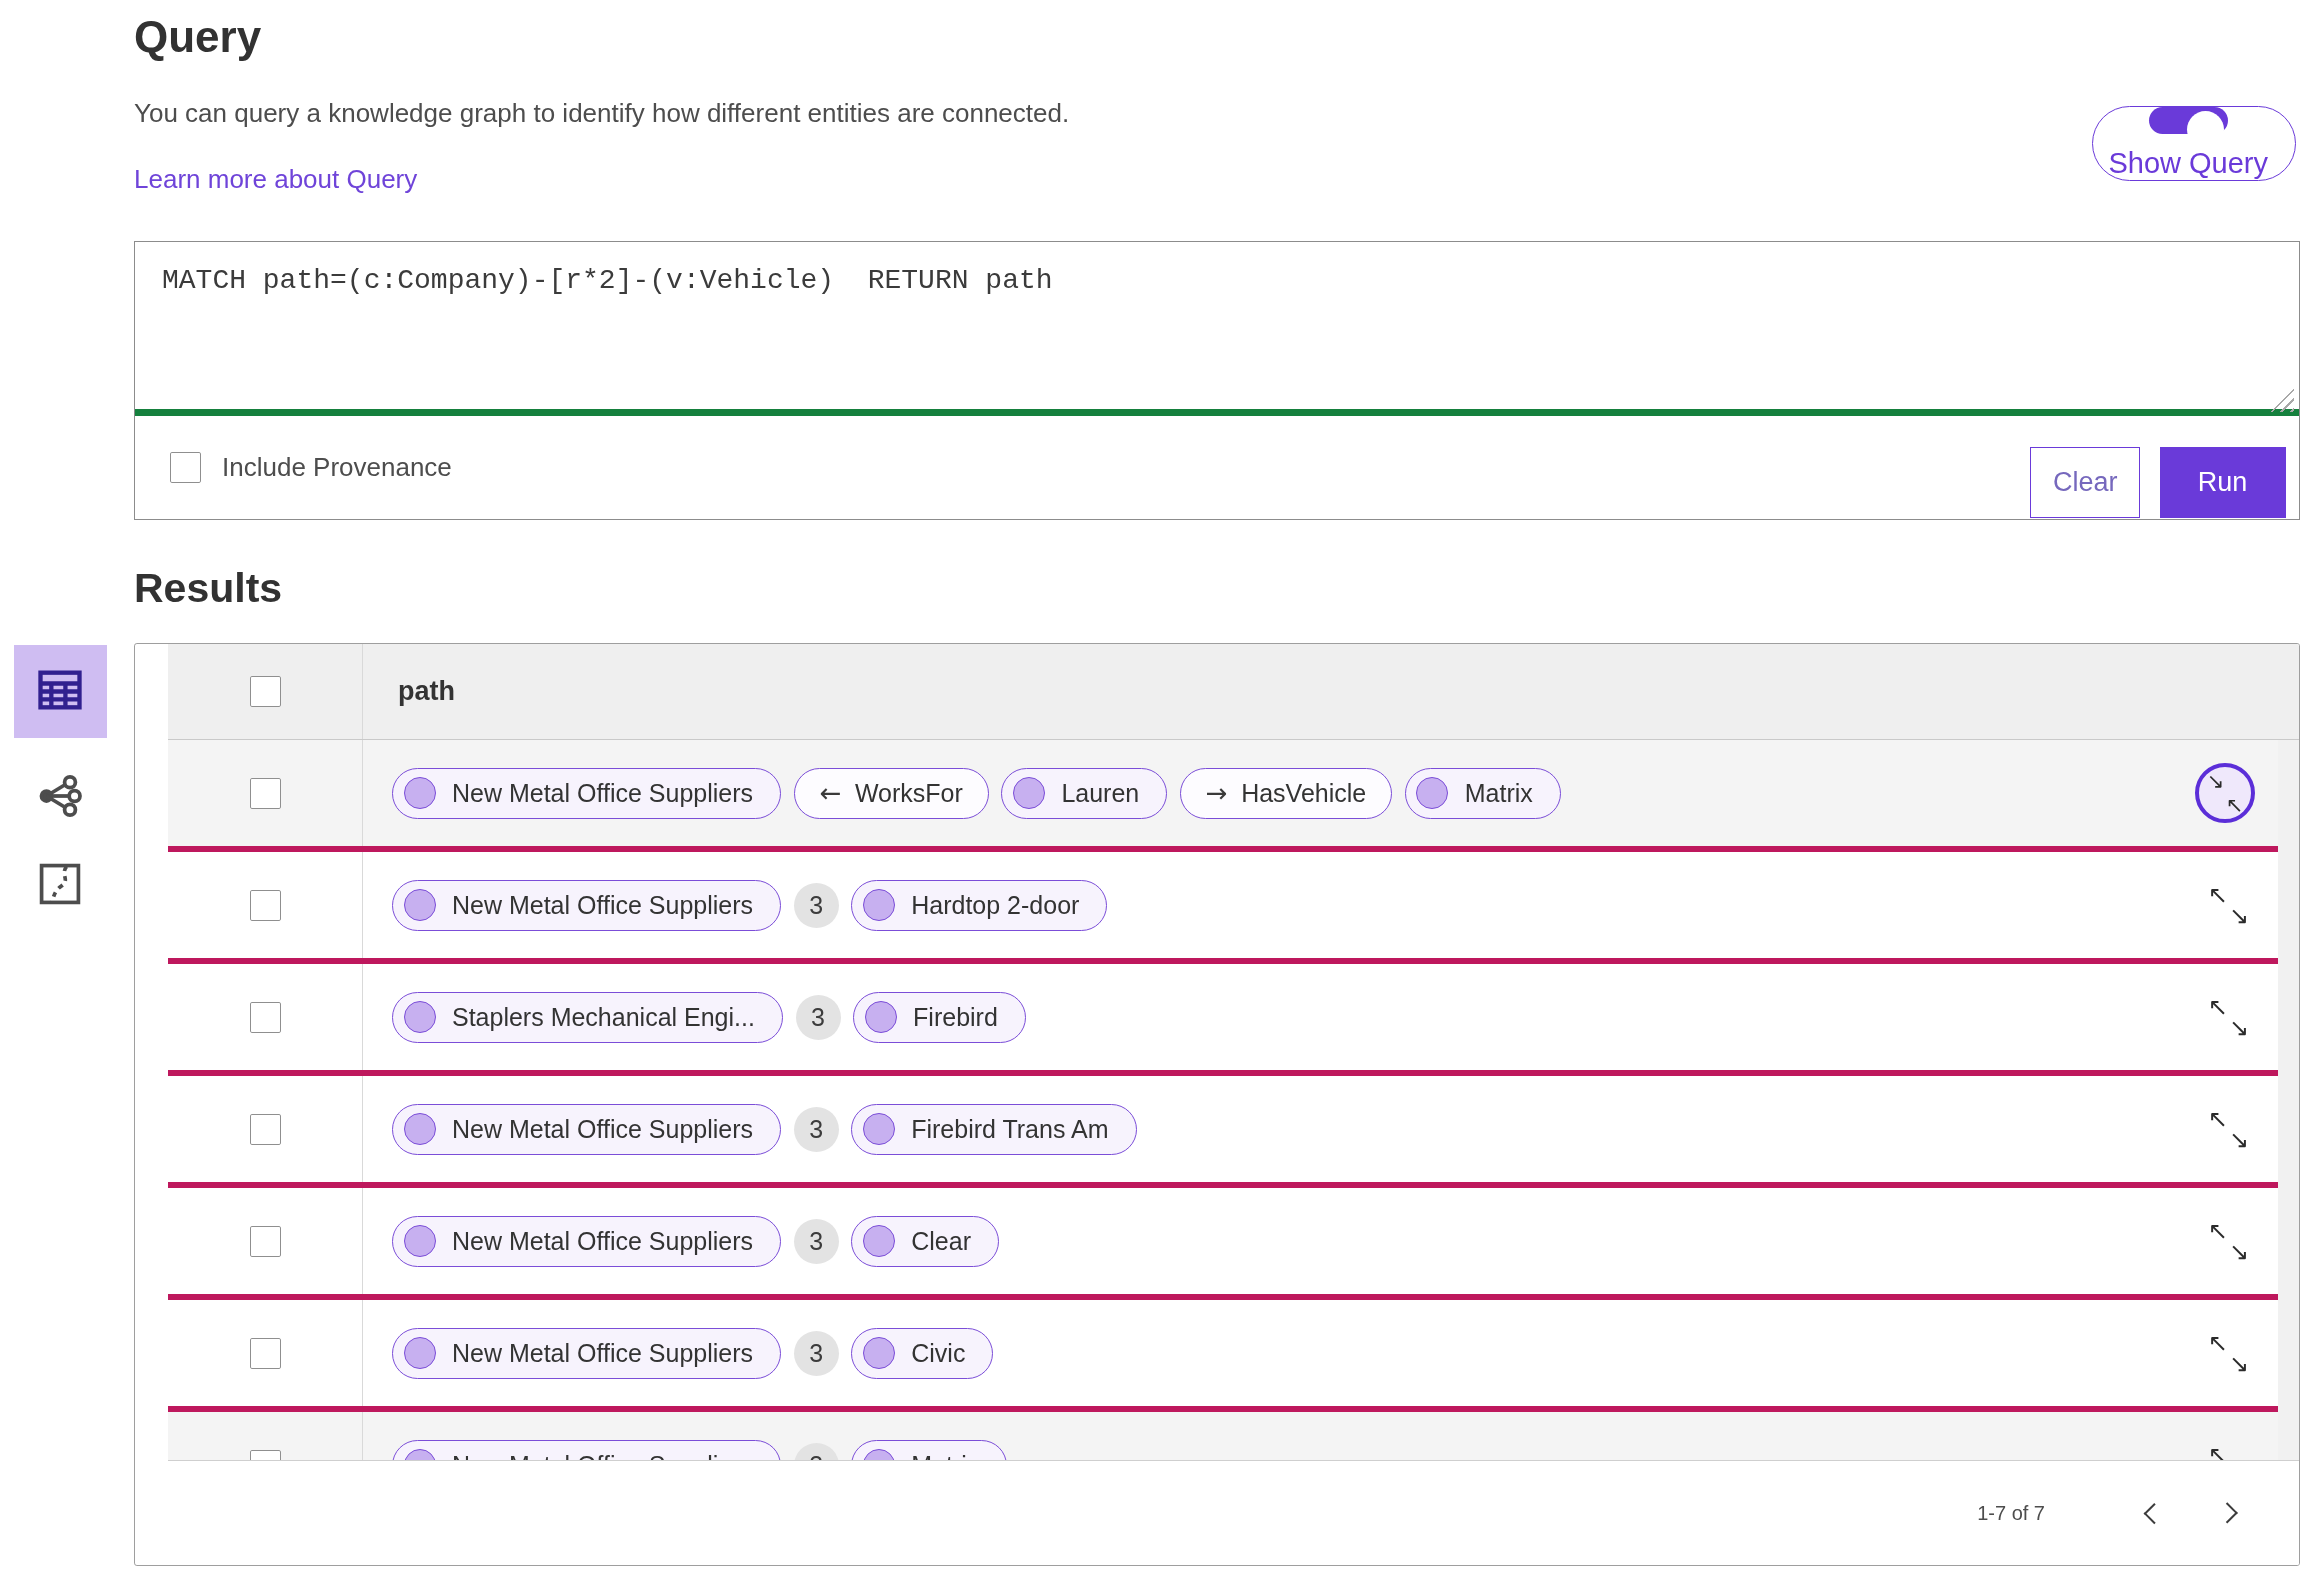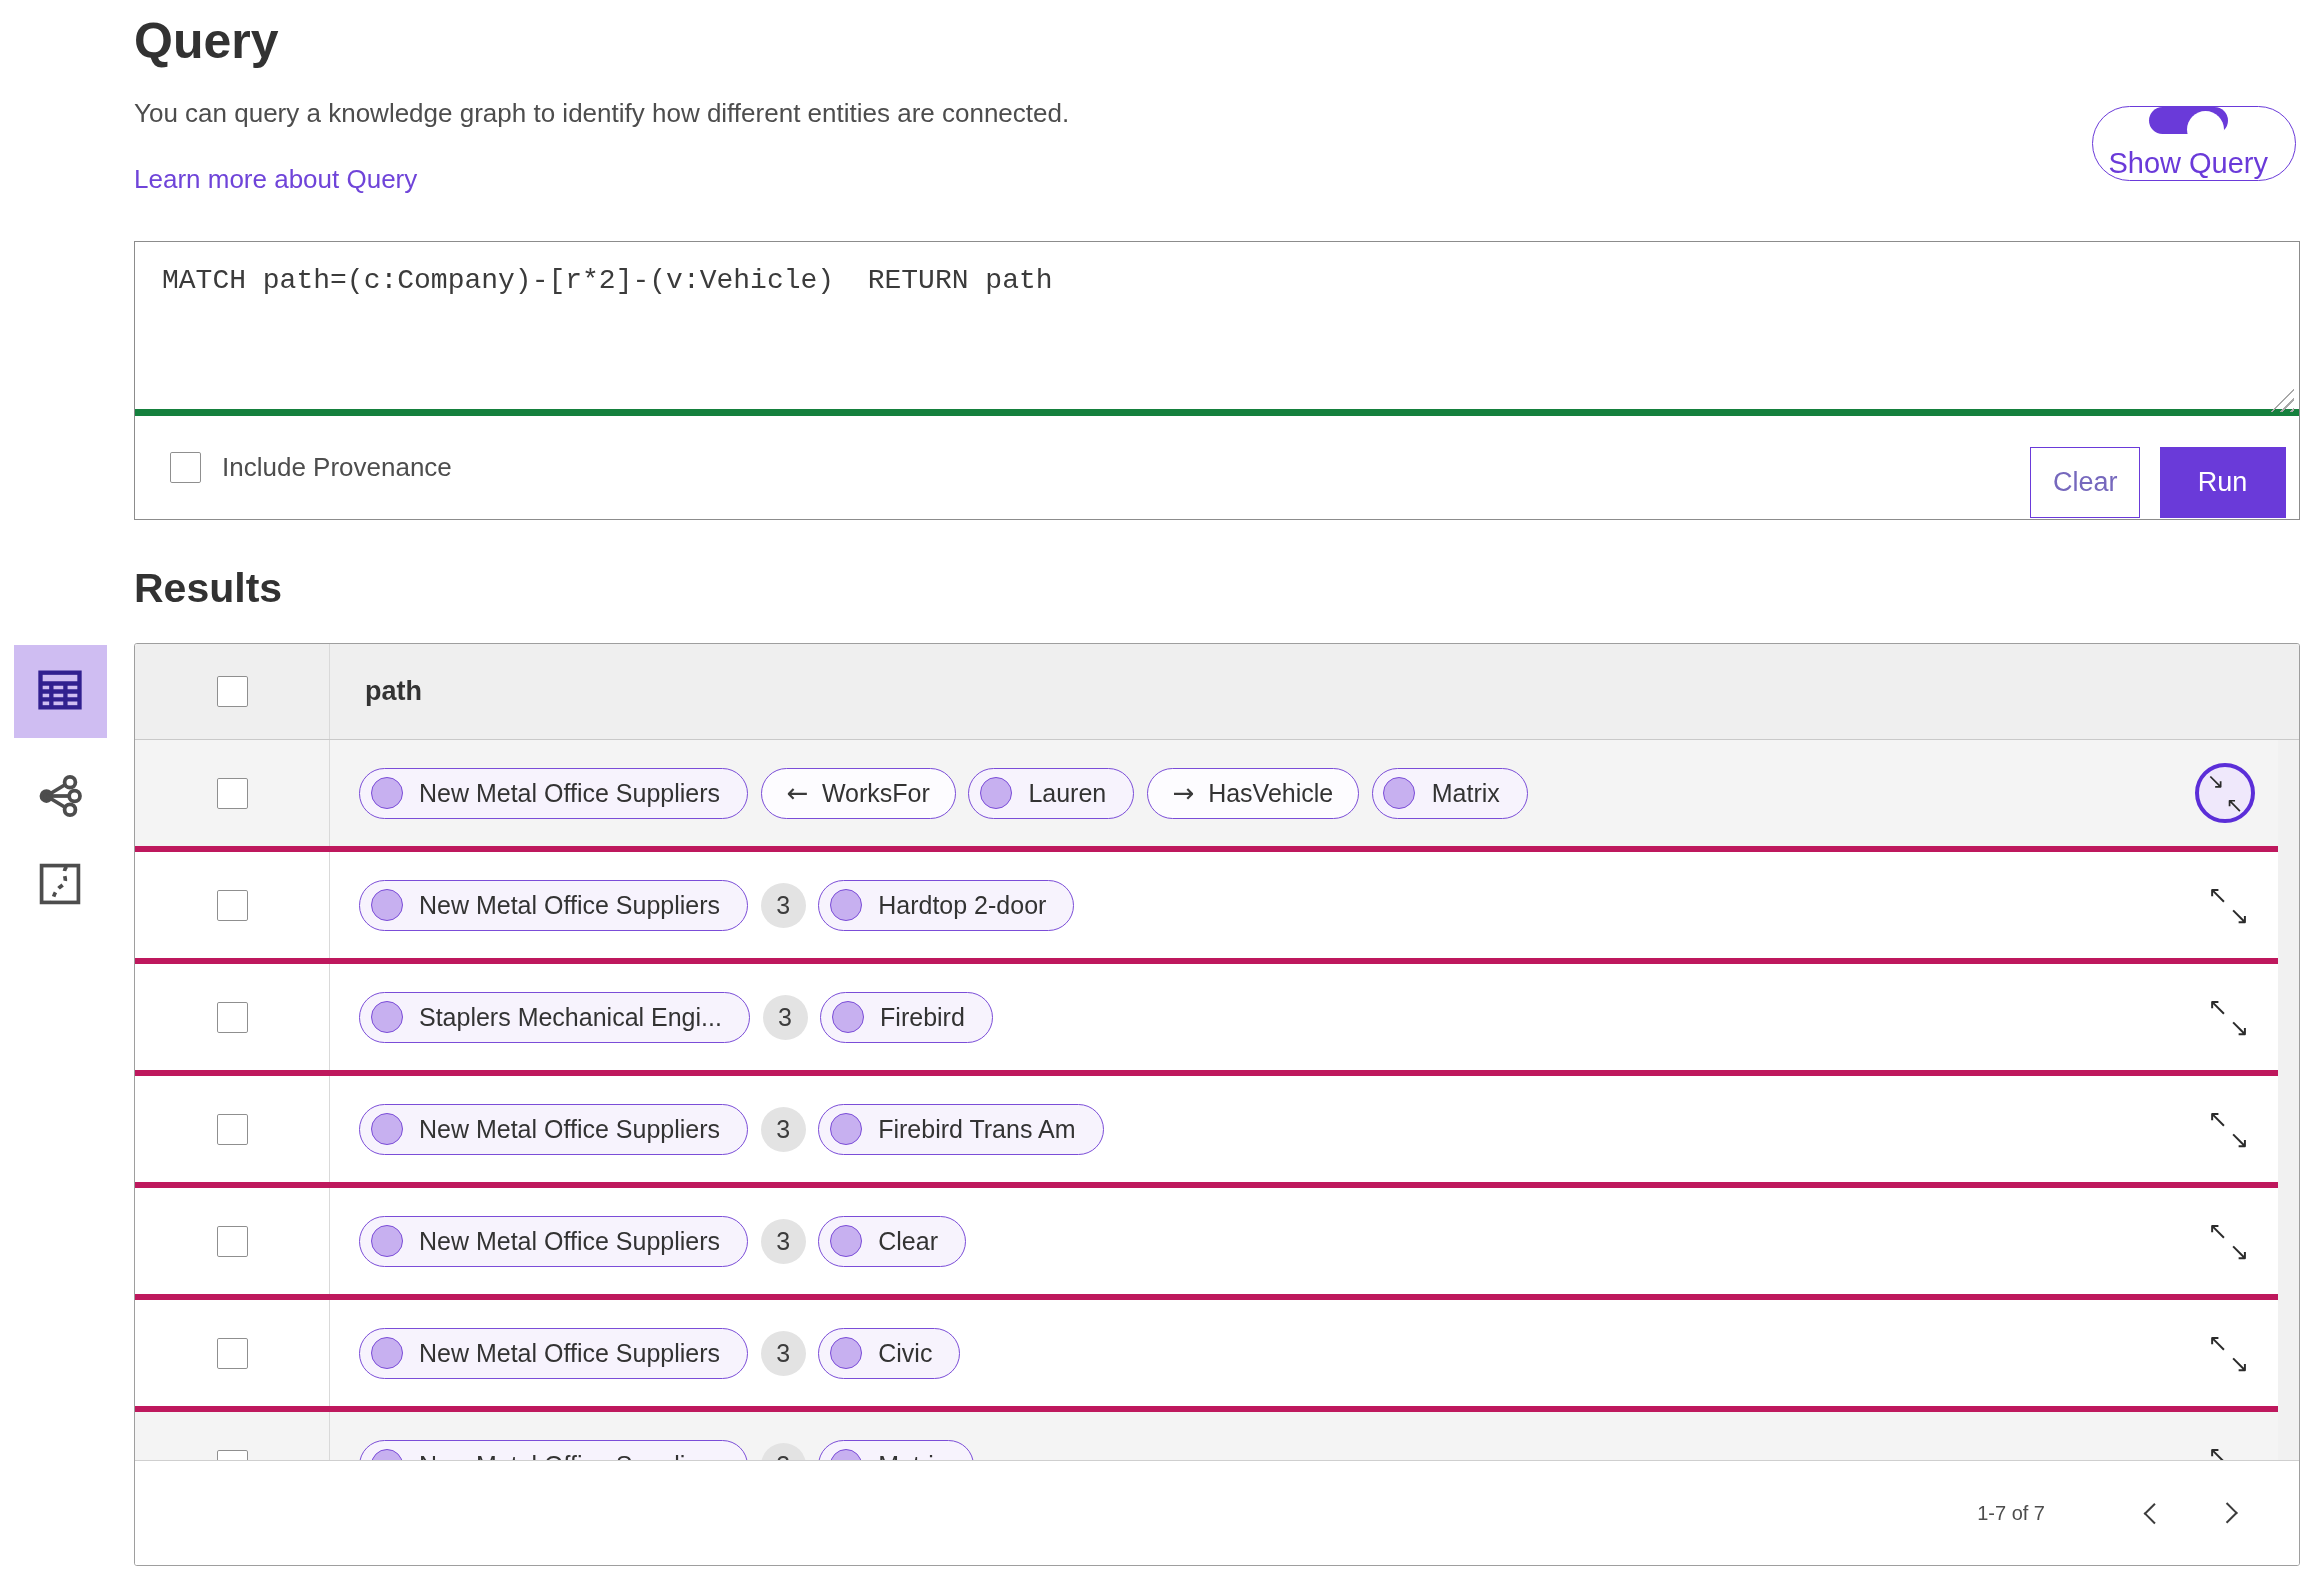--- a/index.html
+++ b/index.html
@@ -1,21 +1,21 @@
 <!DOCTYPE html>
 <html><head>
 <meta charset="utf-8">
 <style>
   * { box-sizing: border-box; margin: 0; padding: 0; }
   html,body { width: 2317px; height: 1583px; background: #ffffff;
     font-family: "Liberation Sans", "DejaVu Sans", sans-serif; color: #333; }
   #app { position: relative; width: 2317px; height: 1583px; overflow: hidden; }
 
   
-  .q-title { position: absolute; left: 134px; top: 11.6px; font-size: 50px; font-weight: 700; color: #323232; }
+  .q-title { position: absolute; left: 134px; top: 11.6px; font-size: 44px; font-weight: 700; color: #323232; }
   .q-desc  { position: absolute; left: 134px; top: 98px; font-size: 26px; color: #4d4d4d; }
   .q-link  { position: absolute; left: 134px; top: 164px; font-size: 26px; color: #6f44d9; text-decoration: none; cursor: pointer; }
 
   .show-query { position: absolute; right: 21px; top: 106px; height: 75px;
     display: inline-flex; align-items: center; gap: 13.5px; padding: 0 27px 0 15.4px;
     border: 1.9px solid #6a3ad9; border-radius: 42px; background: #fff; cursor: pointer; flex-direction: column; }
   .sq-switch { position: relative; width: 79px; height: 44px; border-radius: 22px; background: #6a3ad9; }
   .sq-knob { position: absolute; top: 3.9px; right: 3.9px; width: 37px; height: 37px; border-radius: 50%; background: #fff; }
   .sq-label { font-size: 29px; color: #6a3ad9; }
 
@@ -39,21 +39,21 @@
 
   
   .r-title { position: absolute; left: 134px; top: 565px; font-size: 41px; font-weight: 700; color: #323232; }
 
   .view-rail { position: absolute; left: 13.5px; top: 645px; width: 93px; display: flex; flex-direction: column; align-items: center; }
   .view-tile { width: 93px; height: 93px; display: flex; align-items: center; justify-content: center; cursor: pointer; }
   .view-tile.selected { background: #cfbdf2; }
   .view-btn { margin-top: 33px; cursor: pointer; display: flex; align-items: center; justify-content: center; }
 
   .results-card { position: absolute; left: 134px; top: 643px; width: 2166px; height: 923px;
-    border: 1px solid #9e9e9e; border-radius: 2.9px; background: #fff; overflow: hidden; }
+    border: 1px solid #9e9e9e; border-radius: 2.9px; background: #fff; overflow: hidden; padding-left: 33px; }
   .thead { display: flex; height: 96px; background: #efefef; border-bottom: 1px solid #c9c9c9; }
   .cell-check { width: 195px; flex: none; display: flex; align-items: center; justify-content: center;
     border-right: 1px solid #d9d9d9; align-self: stretch; }
   .th-path { flex: 1; display: flex; align-items: center; padding-left: 35px; font-size: 27px; font-weight: 700; color: #333; }
   .tbody { height: 720px; overflow: hidden; position: relative; }
   .trow { position: relative; display: flex; height: 112px; border-bottom: 6px solid #be185d; background: #fff; }
   .trow.hl { background: #f4f4f4; }
   .cell-path { flex: 1; display: flex; align-items: center; gap: 12.6px; padding-left: 29px; padding-right: 154px; overflow: hidden; }
 
   .pill { display: inline-flex; align-items: center; height: 51px; border: 1.9px solid #7b4dd8; border-radius: 26px;

